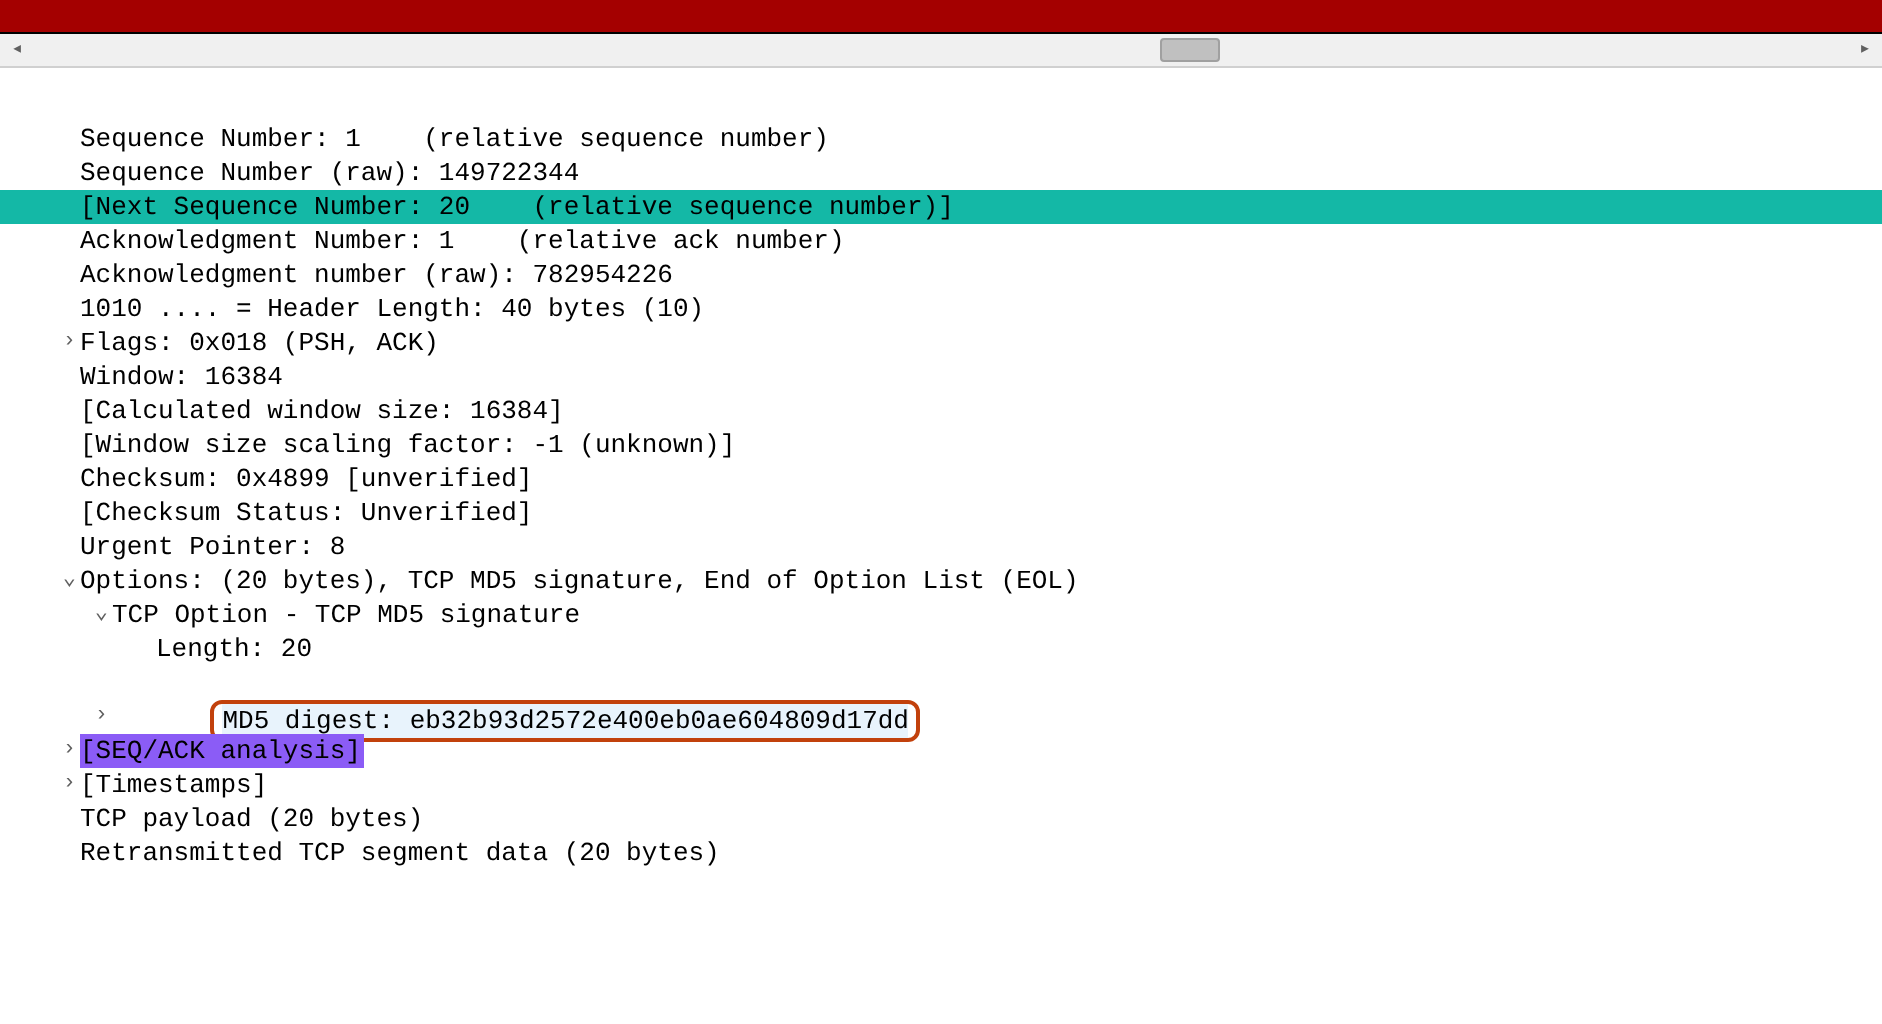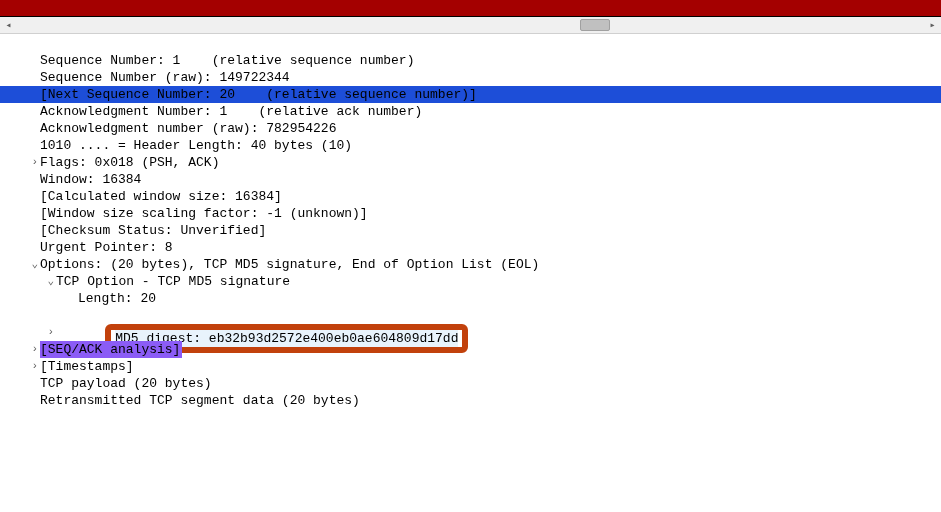--- a/index.html
+++ b/index.html
@@ -47,38 +47,39 @@
   }
   .scrollbar-right {
     position: absolute;
     right: 0; top: 0;
     width: 17px; height: 17px;
     display: flex; align-items: center; justify-content: center;
     color: #606060;
     font-size: 10px;
   }
   .details {
-    padding-top: 18px;
+    padding-top: 4px;
+    margin-top: 23px;
   }
   .line {
     white-space: pre;
     height: 17px;
     padding-left: 0;
   }
   .indent0 { padding-left: 40px; }
   .indent2 { padding-left: 78px; }
   .hl-next-seq {
-    background: #1d4ed8;
+    background: #14b8a6;
   }
   .hl-md5 {
     background: #e8f3fc;
     display: inline-block;
   }
   .md5-box {
-    border: 6px solid #c2410c;
+    border: 2px solid #c2410c;
     border-radius: 6px;
     display: inline-block;
     padding: 0 4px;
   }
   .hl-seqack {
     background: #8b5cf6;
     display: inline-block;
     padding-right: 2px;
   }
   .row-container {
@@ -128,20 +129,21 @@
   <div class="line indent0"><span>1010 .... = Header Length: 40 bytes (10)</span></div>
 
   <div class="row-container">
     <span class="arrow-col1">›</span>
     <span>Flags: 0x018 (PSH, ACK)</span>
   </div>
 
   <div class="line indent0"><span>Window: 16384</span></div>
   <div class="line indent0"><span>[Calculated window size: 16384]</span></div>
   <div class="line indent0"><span>[Window size scaling factor: -1 (unknown)]</span></div>
+  <div class="line indent0"><span>Checksum: 0x4899 [unverified]</span></div>
   <div class="line indent0"><span>[Checksum Status: Unverified]</span></div>
   <div class="line indent0"><span>Urgent Pointer: 8</span></div>
 
   <div class="row-container">
     <span class="arrow-col1">⌄</span>
     <span>Options: (20 bytes), TCP MD5 signature, End of Option List (EOL)</span>
   </div>
 
   <div class="row-container">
     <span class="arrow-col2">⌄</span>

